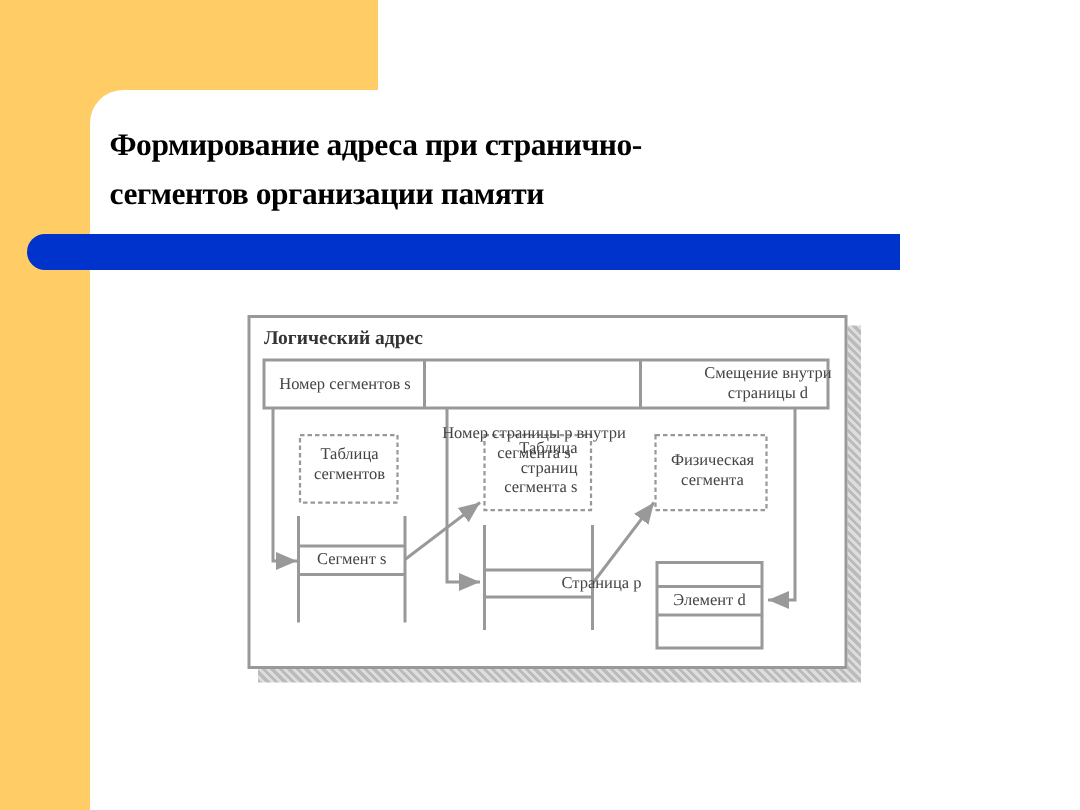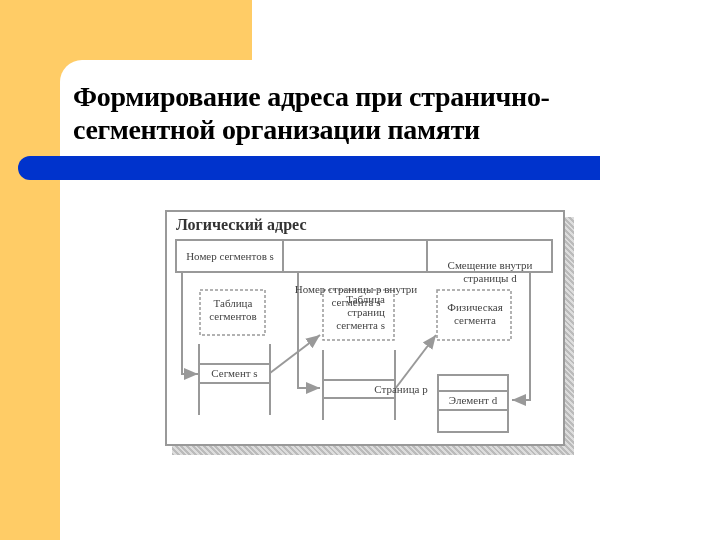--- a/index.html
+++ b/index.html
@@ -1,35 +1,35 @@
 <!DOCTYPE html>
 <html><head>
 <meta charset="utf-8">
 <style>
   html, body { margin:0; padding:0; }
   body { width:720px; height:540px; position:relative; background:#ffffff; overflow:hidden; font-family:"Liberation Serif", serif; }
   .left-band { position:absolute; left:0; top:0; width:60px; height:540px; background:#ffcc66; }
   .top-band { position:absolute; left:0; top:0; width:252px; height:85px; background:#ffcc66; }
   .white-corner { position:absolute; left:60px; top:60px; width:200px; height:120px; background:#fff; border-top-left-radius:22px; }
-  .title { position:absolute; left:73px; top:80px; font-size:28px; font-weight:bold; color:#000; line-height:33px; letter-spacing:-0.3px; }
+  .title { position:absolute; left:73px; top:80px; font-size:21px; font-weight:bold; color:#000; line-height:33px; letter-spacing:-0.3px; }
   .blue-bar { position:absolute; left:18px; top:156px; width:582px; height:24px; background:#0033cc; border-top-left-radius:12px; border-bottom-left-radius:12px; }
   .frame-shadow { position:absolute; left:172px; top:217px; width:402px; height:238px; background:repeating-linear-gradient(45deg,#bbb 0 2px,#ddd 2px 4px); }
   .frame { position:absolute; left:165px; top:210px; width:400px; height:236px; background:#fff; border:2px solid #999; box-sizing:border-box; }
   .t { position:absolute; font-size:11px; color:#444; text-align:center; line-height:13px; }
 </style>
 </head>
 <body>
 
 <div class="left-band"></div>
 <div class="top-band"></div>
 <div class="white-corner"></div>
 
 <div class="title">
   <div>Формирование адреса при странично-</div>
-  <div>сегментной организации памяти</div>
+  <div>сегментов организации памяти</div>
 </div>
 
 <div class="blue-bar"></div>
 
 <div class="frame-shadow"></div>
 <div class="frame"></div>
 
 <svg width="720" height="540" style="position:absolute;left:0;top:0;">
   <defs>
     <marker id="ah" markerWidth="8" markerHeight="8" refX="7" refY="4" orient="auto">
@@ -63,24 +63,24 @@
     <line x1="270" y1="373" x2="320" y2="335" marker-end="url(#ah)"></line>
     <line x1="395" y1="389" x2="436" y2="335" marker-end="url(#ah)"></line>
   </g>
   <g stroke="#999" stroke-width="1.5" fill="none" stroke-dasharray="3,2">
     <rect x="200" y="290" width="65" height="45"></rect>
     <rect x="323" y="290" width="71" height="50"></rect>
     <rect x="437" y="290" width="74" height="50"></rect>
   </g>
 </svg>
 
-<div class="t" style="left:176px;top:218px;font-size:16px;font-weight:bold;color:#333;text-align:left;">Логический адрес</div>
+<div class="t" style="left:176px;top:218px;font-size:13px;font-weight:bold;color:#333;text-align:left;">Логический адрес</div>
 <div class="t" style="left:178px;top:250px;width:104px;">Номер сегментов s</div>
 <div class="t" style="left:286px;top:243px;width:140px;margin-top:40px;">Номер страницы p внутри сегмента s</div>
-<div class="t" style="left:430px;top:243px;width:120px;margin-top:16px;">Смещение внутри страницы d</div>
+<div class="t" style="left:452px;top:243px;width:120px;">Смещение внутри страницы d</div>
 
 <div class="t" style="left:202px;top:297px;width:62px;">Таблица сегментов</div>
 <div class="t" style="left:325px;top:293px;width:60px;text-align:right;">Таблица страниц сегмента s</div>
 <div class="t" style="left:439px;top:301px;width:72px;">Физическая сегмента</div>
 
 <div class="t" style="left:199px;top:367px;width:71px;">Сегмент s</div>
 <div class="t" style="left:323px;top:383px;width:72px;margin-left:42px;">Страница p</div>
 <div class="t" style="left:438px;top:394px;width:70px;">Элемент d</div>
 
 </body></html>

